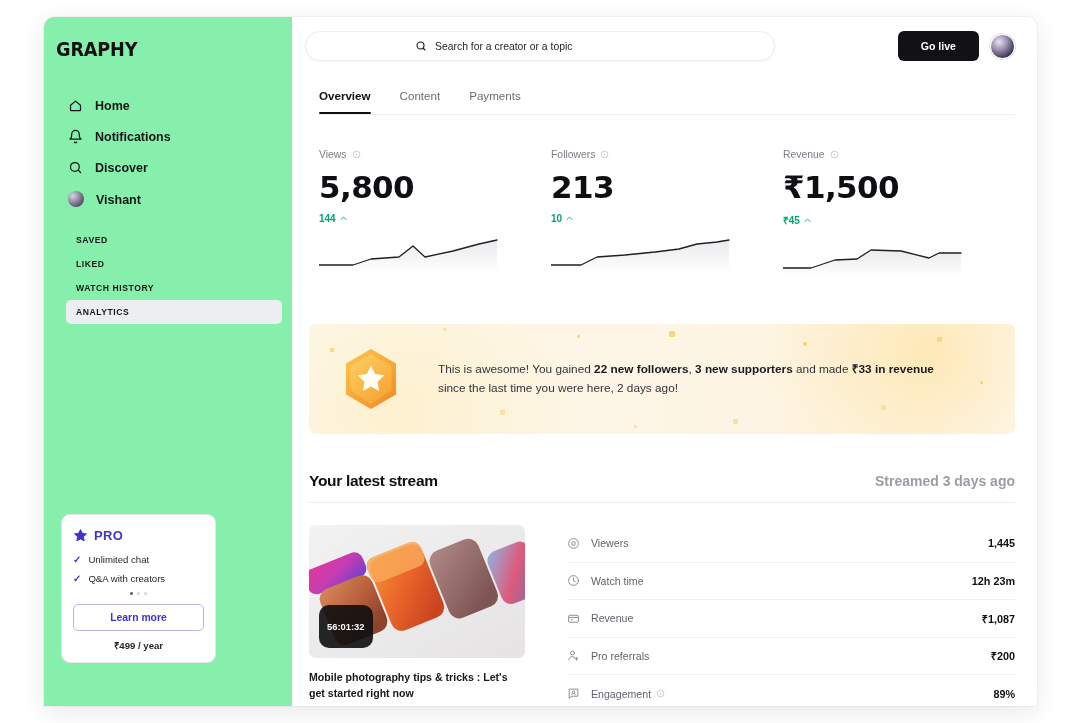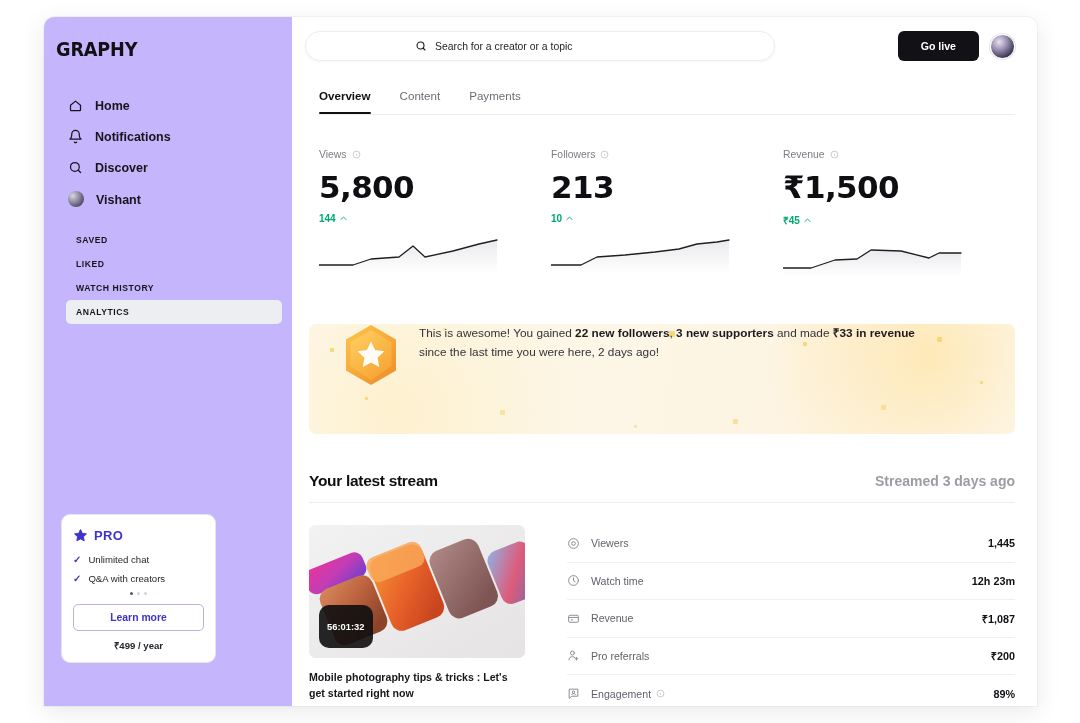--- a/index.html
+++ b/index.html
@@ -17,21 +17,21 @@
     border-radius: 10px 10px 0 0;
     box-shadow: 0 0 0 1px rgba(0,0,0,0.035), 0 6px 26px rgba(0,0,0,0.09);
     overflow: hidden;
     display: flex;
   }
 
   
   .sidebar {
     width: 248px;
     flex: 0 0 248px;
-    background: #c4b5fd;
+    background: #86efac;
     position: relative;
     padding: 0;
   }
   .brand {
     font-size: 19px;
     font-weight: 800;
     letter-spacing: -0.2px;
     color: #111113;
     padding: 21px 0 0 13px;
     font-family: "DejaVu Sans", sans-serif;
@@ -178,21 +178,21 @@
 
   
   .banner {
     margin: 48px 0 0 4px;
     height: 110px;
     border-radius: 7px;
     background:
       radial-gradient(circle at 88% 28%, rgba(255,214,120,0.45) 0%, rgba(255,214,120,0) 26%),
       radial-gradient(circle at 12% 78%, rgba(255,226,150,0.35) 0%, rgba(255,226,150,0) 30%),
       linear-gradient(100deg, #fdf9ef 0%, #fdf6e6 42%, #fdf4e2 70%, #fdfaf3 100%);
-    display: flex; align-items: flex-start; gap: 20px;
+    display: flex; align-items: center; gap: 39px;
     padding: 0 20px 0 34px;
     position: relative; overflow: hidden;
   }
   .spark-dot { position: absolute; background: #f6d26a; border-radius: 1px; opacity: .85;}
   .hexbadge { width: 56px; height: 62px; flex: 0 0 56px; position: relative; z-index: 2;}
   .banner-text { font-size: 11.8px; color: #33333a; line-height: 1.62; z-index: 2; font-weight: 500;}
   .banner-text b { font-weight: 800; color: #1b1b21; }
 
   
   .sec-head {

